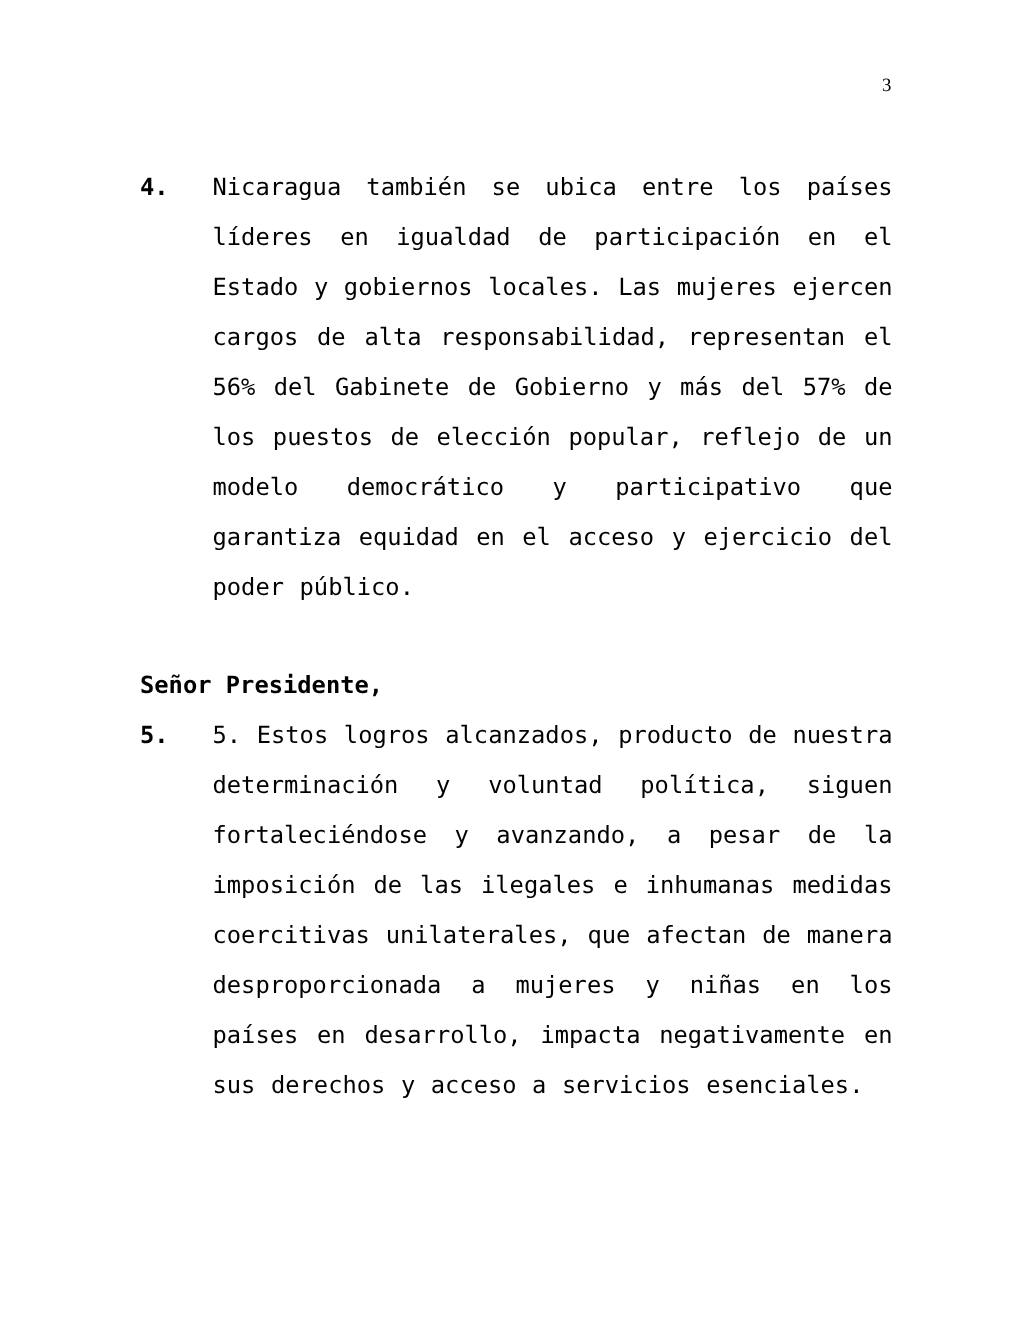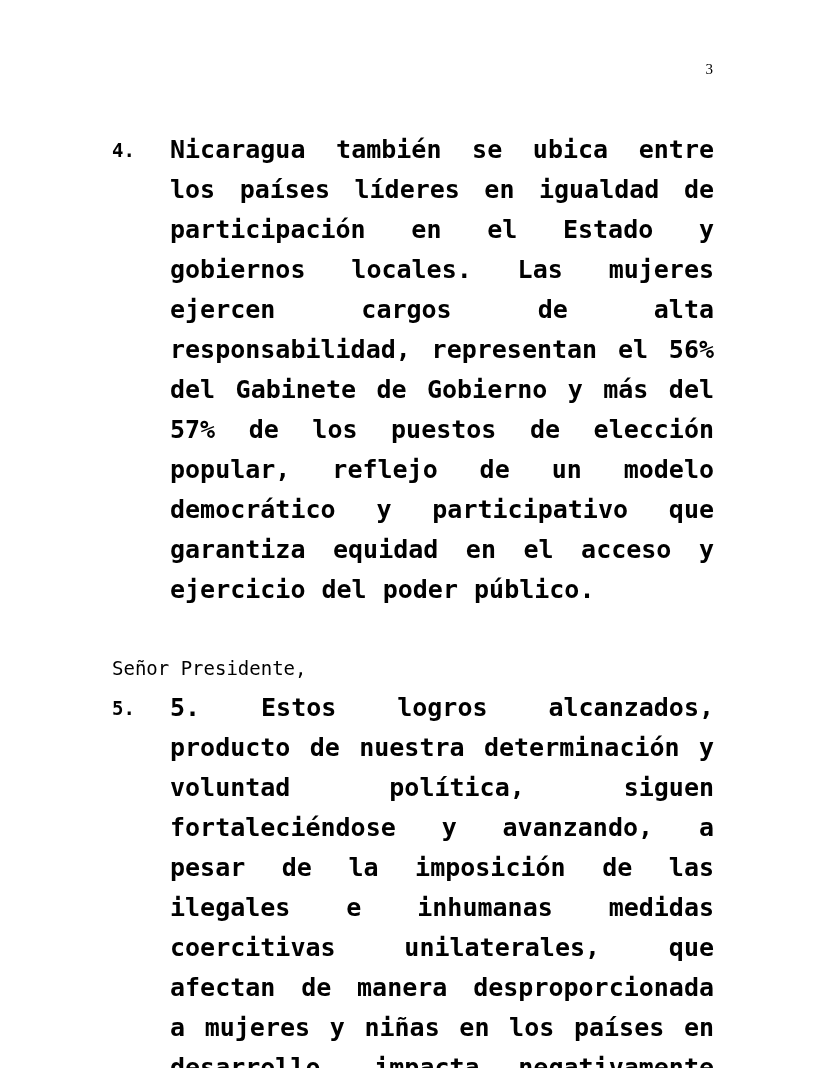--- a/index.html
+++ b/index.html
@@ -44,31 +44,31 @@
   .para-marker {
     flex: 0 0 auto;
     width: 58px;
     font-size: 19px;
     font-weight: bold;
     line-height: 40px;
     letter-spacing: 0px;
   }
   .para-text {
     flex: 1 1 auto;
-    font-size: 25px;
-    font-weight: bold;
+    font-size: 19px;
+    font-weight: normal;
     line-height: 40px;
     text-align: justify;
     text-justify: inter-word;
     letter-spacing: 0px;
     word-spacing: 1px;
   }
   .salutation {
     font-size: 19px;
-    font-weight: normal;
+    font-weight: bold;
     line-height: 40px;
     margin-top: 38px;
     margin-bottom: 0;
   }
 </style>
 </head>
 <body>
 
 <div class="page">
 

